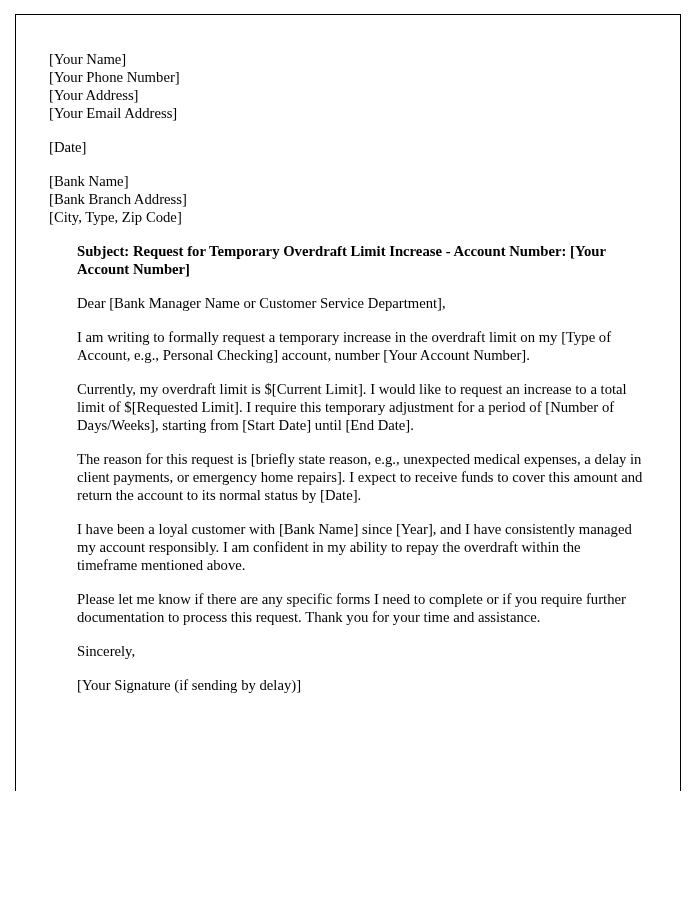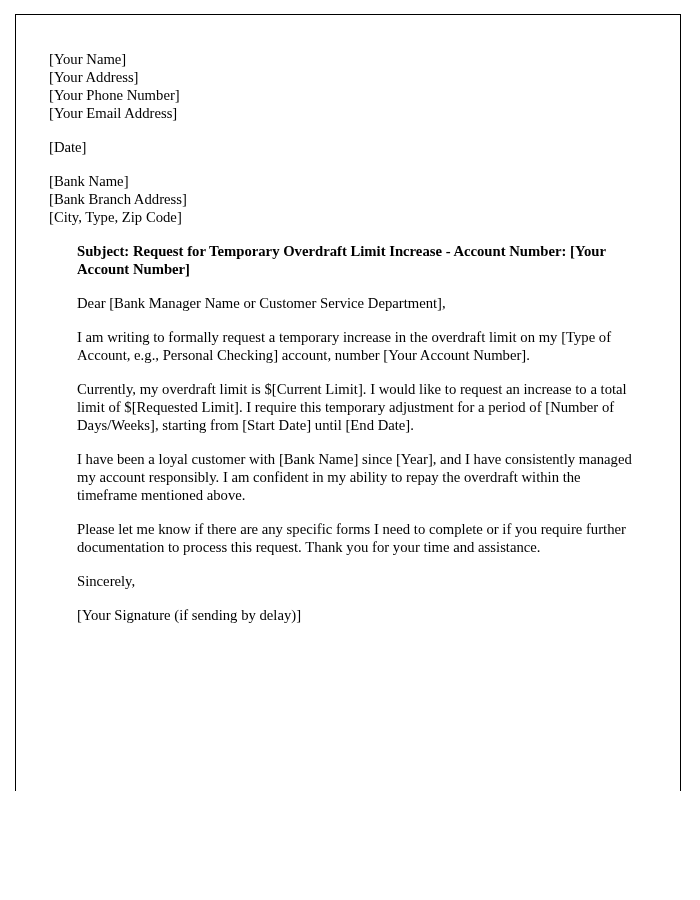--- a/index.html
+++ b/index.html
@@ -49,41 +49,42 @@
   }
 </style>
 </head>
 <body>
 
 <div class="canvas">
   <div class="letter-page">
 
     <div class="block">
       <div class="line">[Your Name]</div>
+      <div class="line">[Your Phone Number]</div>
       <div class="line">[Your Address]</div>
-      <div class="line">[Your Phone Number]</div>
       <div class="line">[Your Email Address]</div>
     </div>
 
     <div class="block">
       <div class="line">[Date]</div>
     </div>
 
     <div class="block">
       <div class="line">[Bank Name]</div>
       <div class="line">[Bank Branch Address]</div>
       <div class="line">[City, Type, Zip Code]</div>
     </div>
 
     <div class="para subject">Subject: Request for Temporary Overdraft Limit Increase - Account Number: [Your Account Number]</div>
 
     <div class="para">Dear [Bank Manager Name or Customer Service Department],</div>
 
     <div class="para">I am writing to formally request a temporary increase in the overdraft limit on my [Type of Account, e.g., Personal Checking] account, number [Your Account Number].</div>
     <div class="para">Currently, my overdraft limit is $[Current Limit]. I would like to request an increase to a total limit of $[Requested Limit]. I require this temporary adjustment for a period of [Number of Days/Weeks], starting from [Start Date] until [End Date].</div>
+    <div class="para">The reason for this request is [briefly state reason, e.g., unexpected medical expenses, a delay in client payments, or emergency home repairs]. I expect to receive funds to cover this amount and return the account to its normal status by [Date].</div>
     <div class="para">I have been a loyal customer with [Bank Name] since [Year], and I have consistently managed my account responsibly. I am confident in my ability to repay the overdraft within the timeframe mentioned above.</div>
     <div class="para">Please let me know if there are any specific forms I need to complete or if you require further documentation to process this request. Thank you for your time and assistance.</div>
 
     <div class="para">Sincerely,</div>
 
     <div class="para">[Your Signature (if sending by delay)]</div>
 
 
   </div>
 </div>

